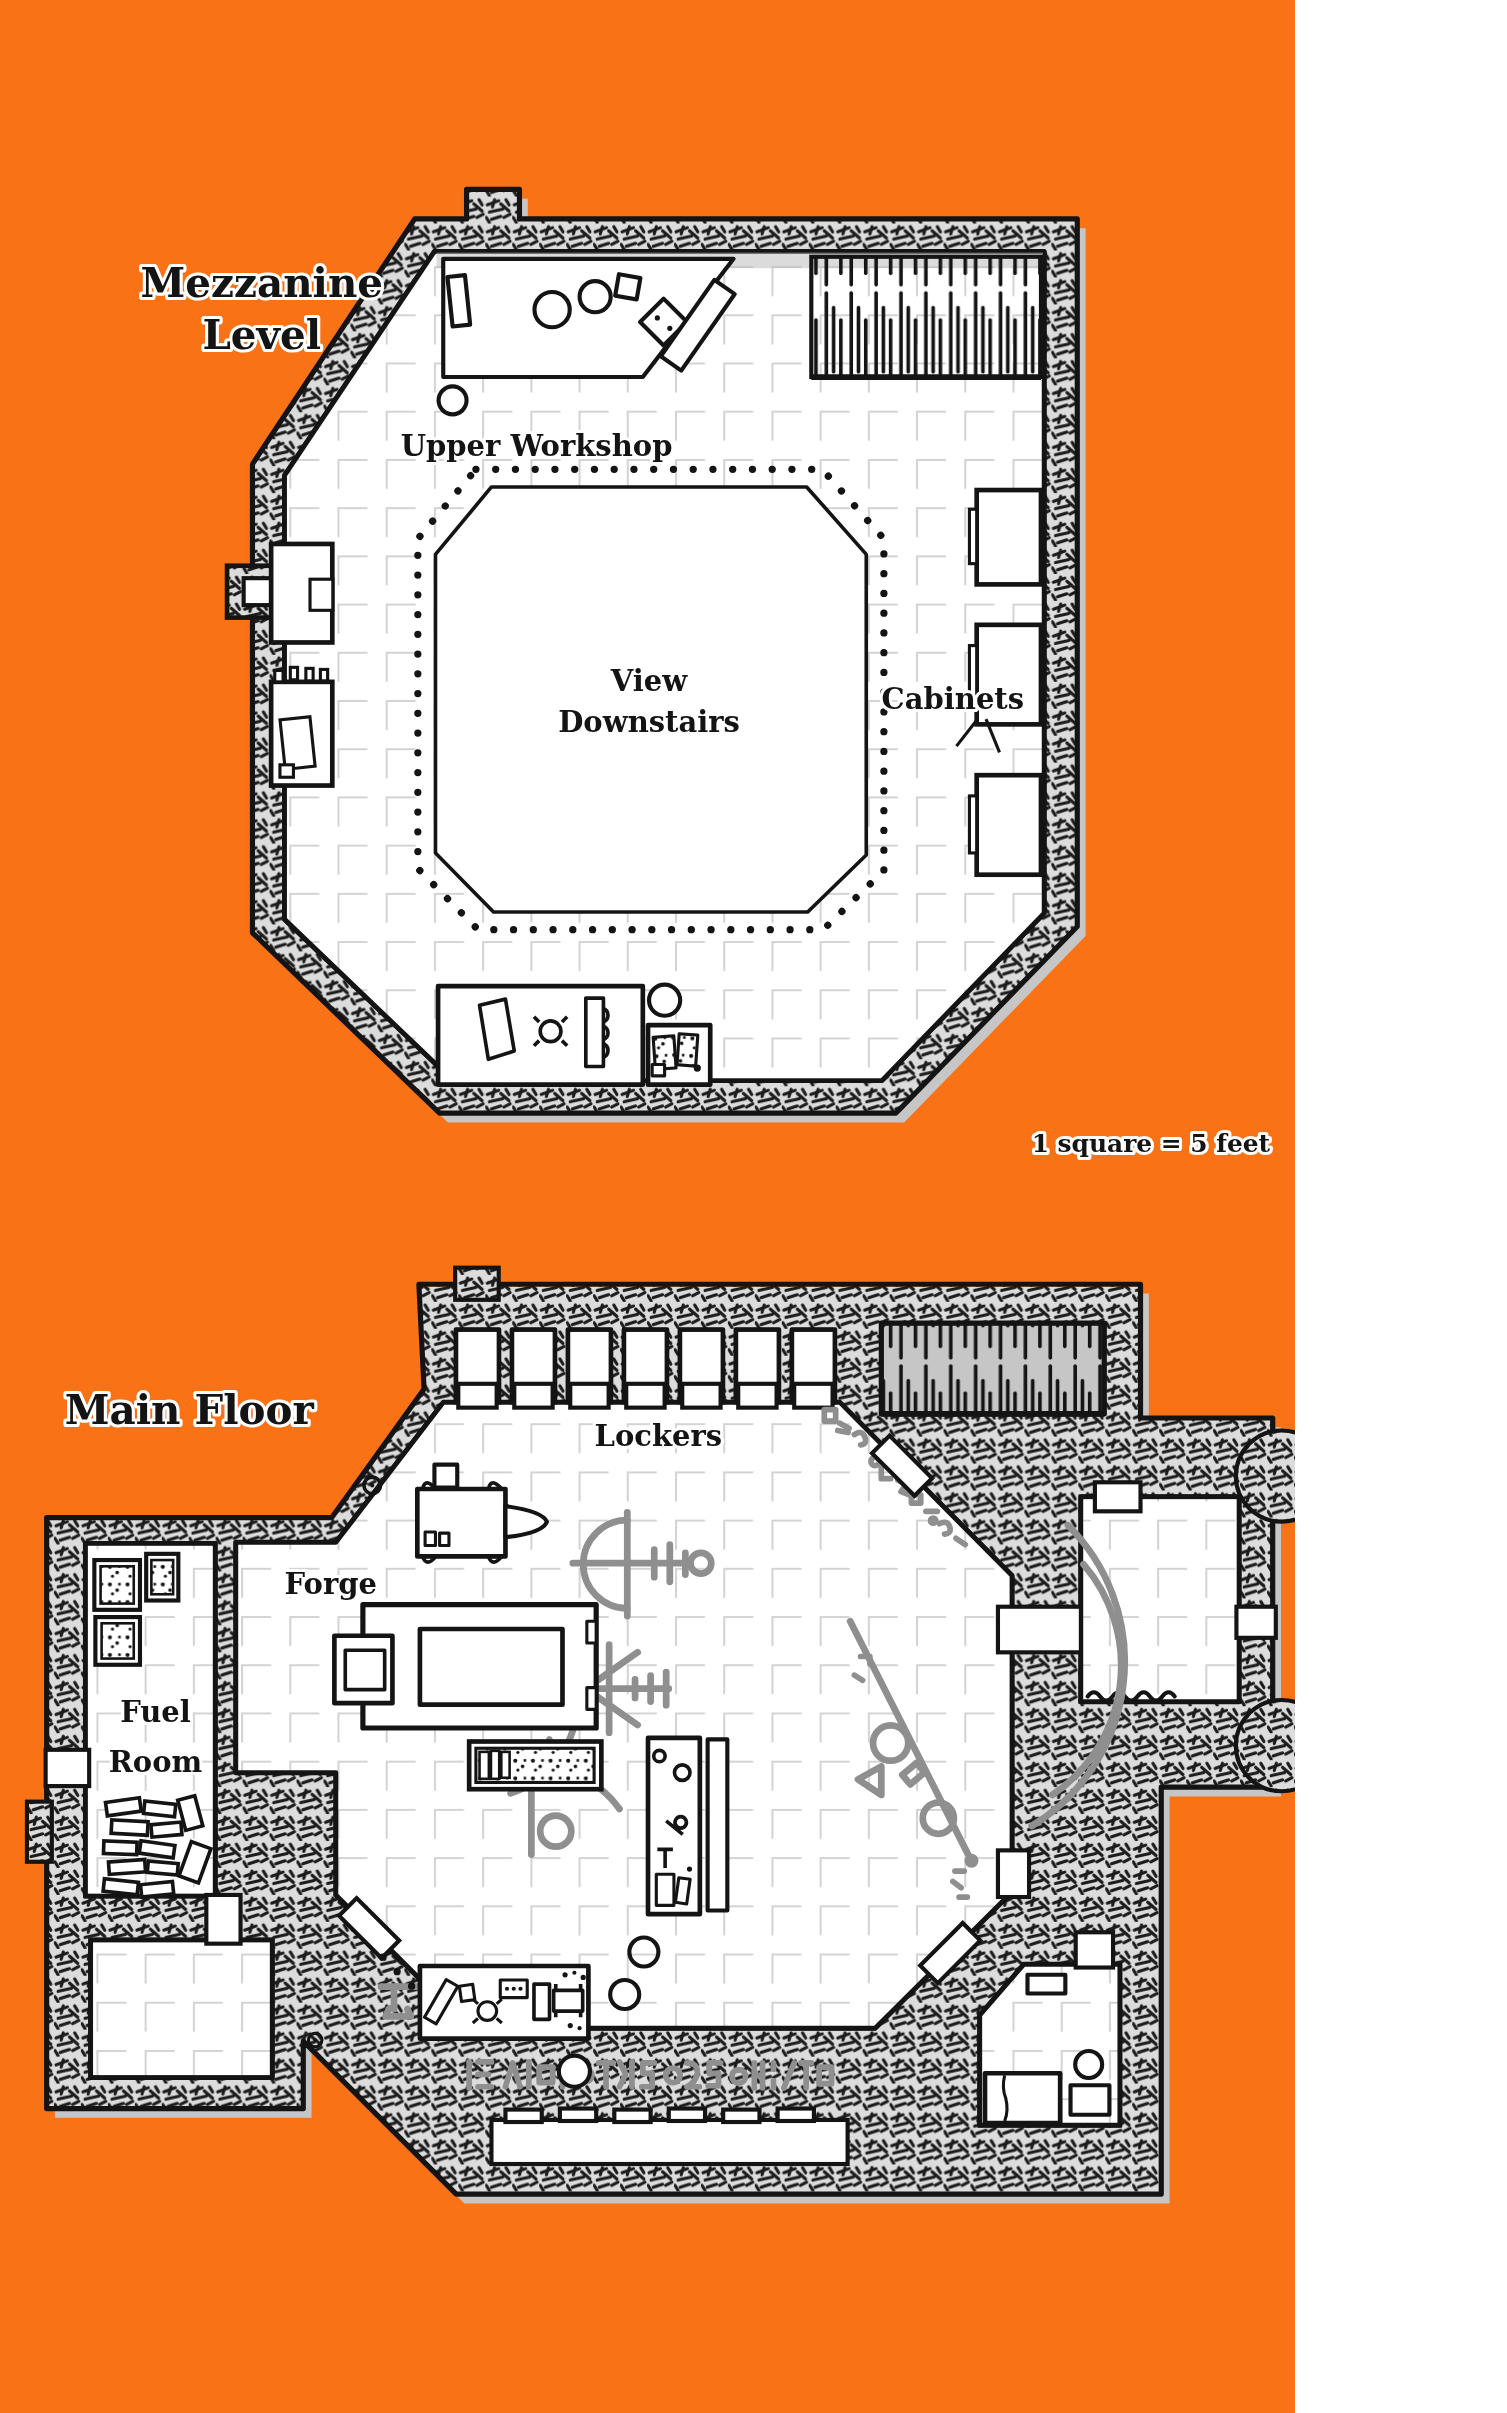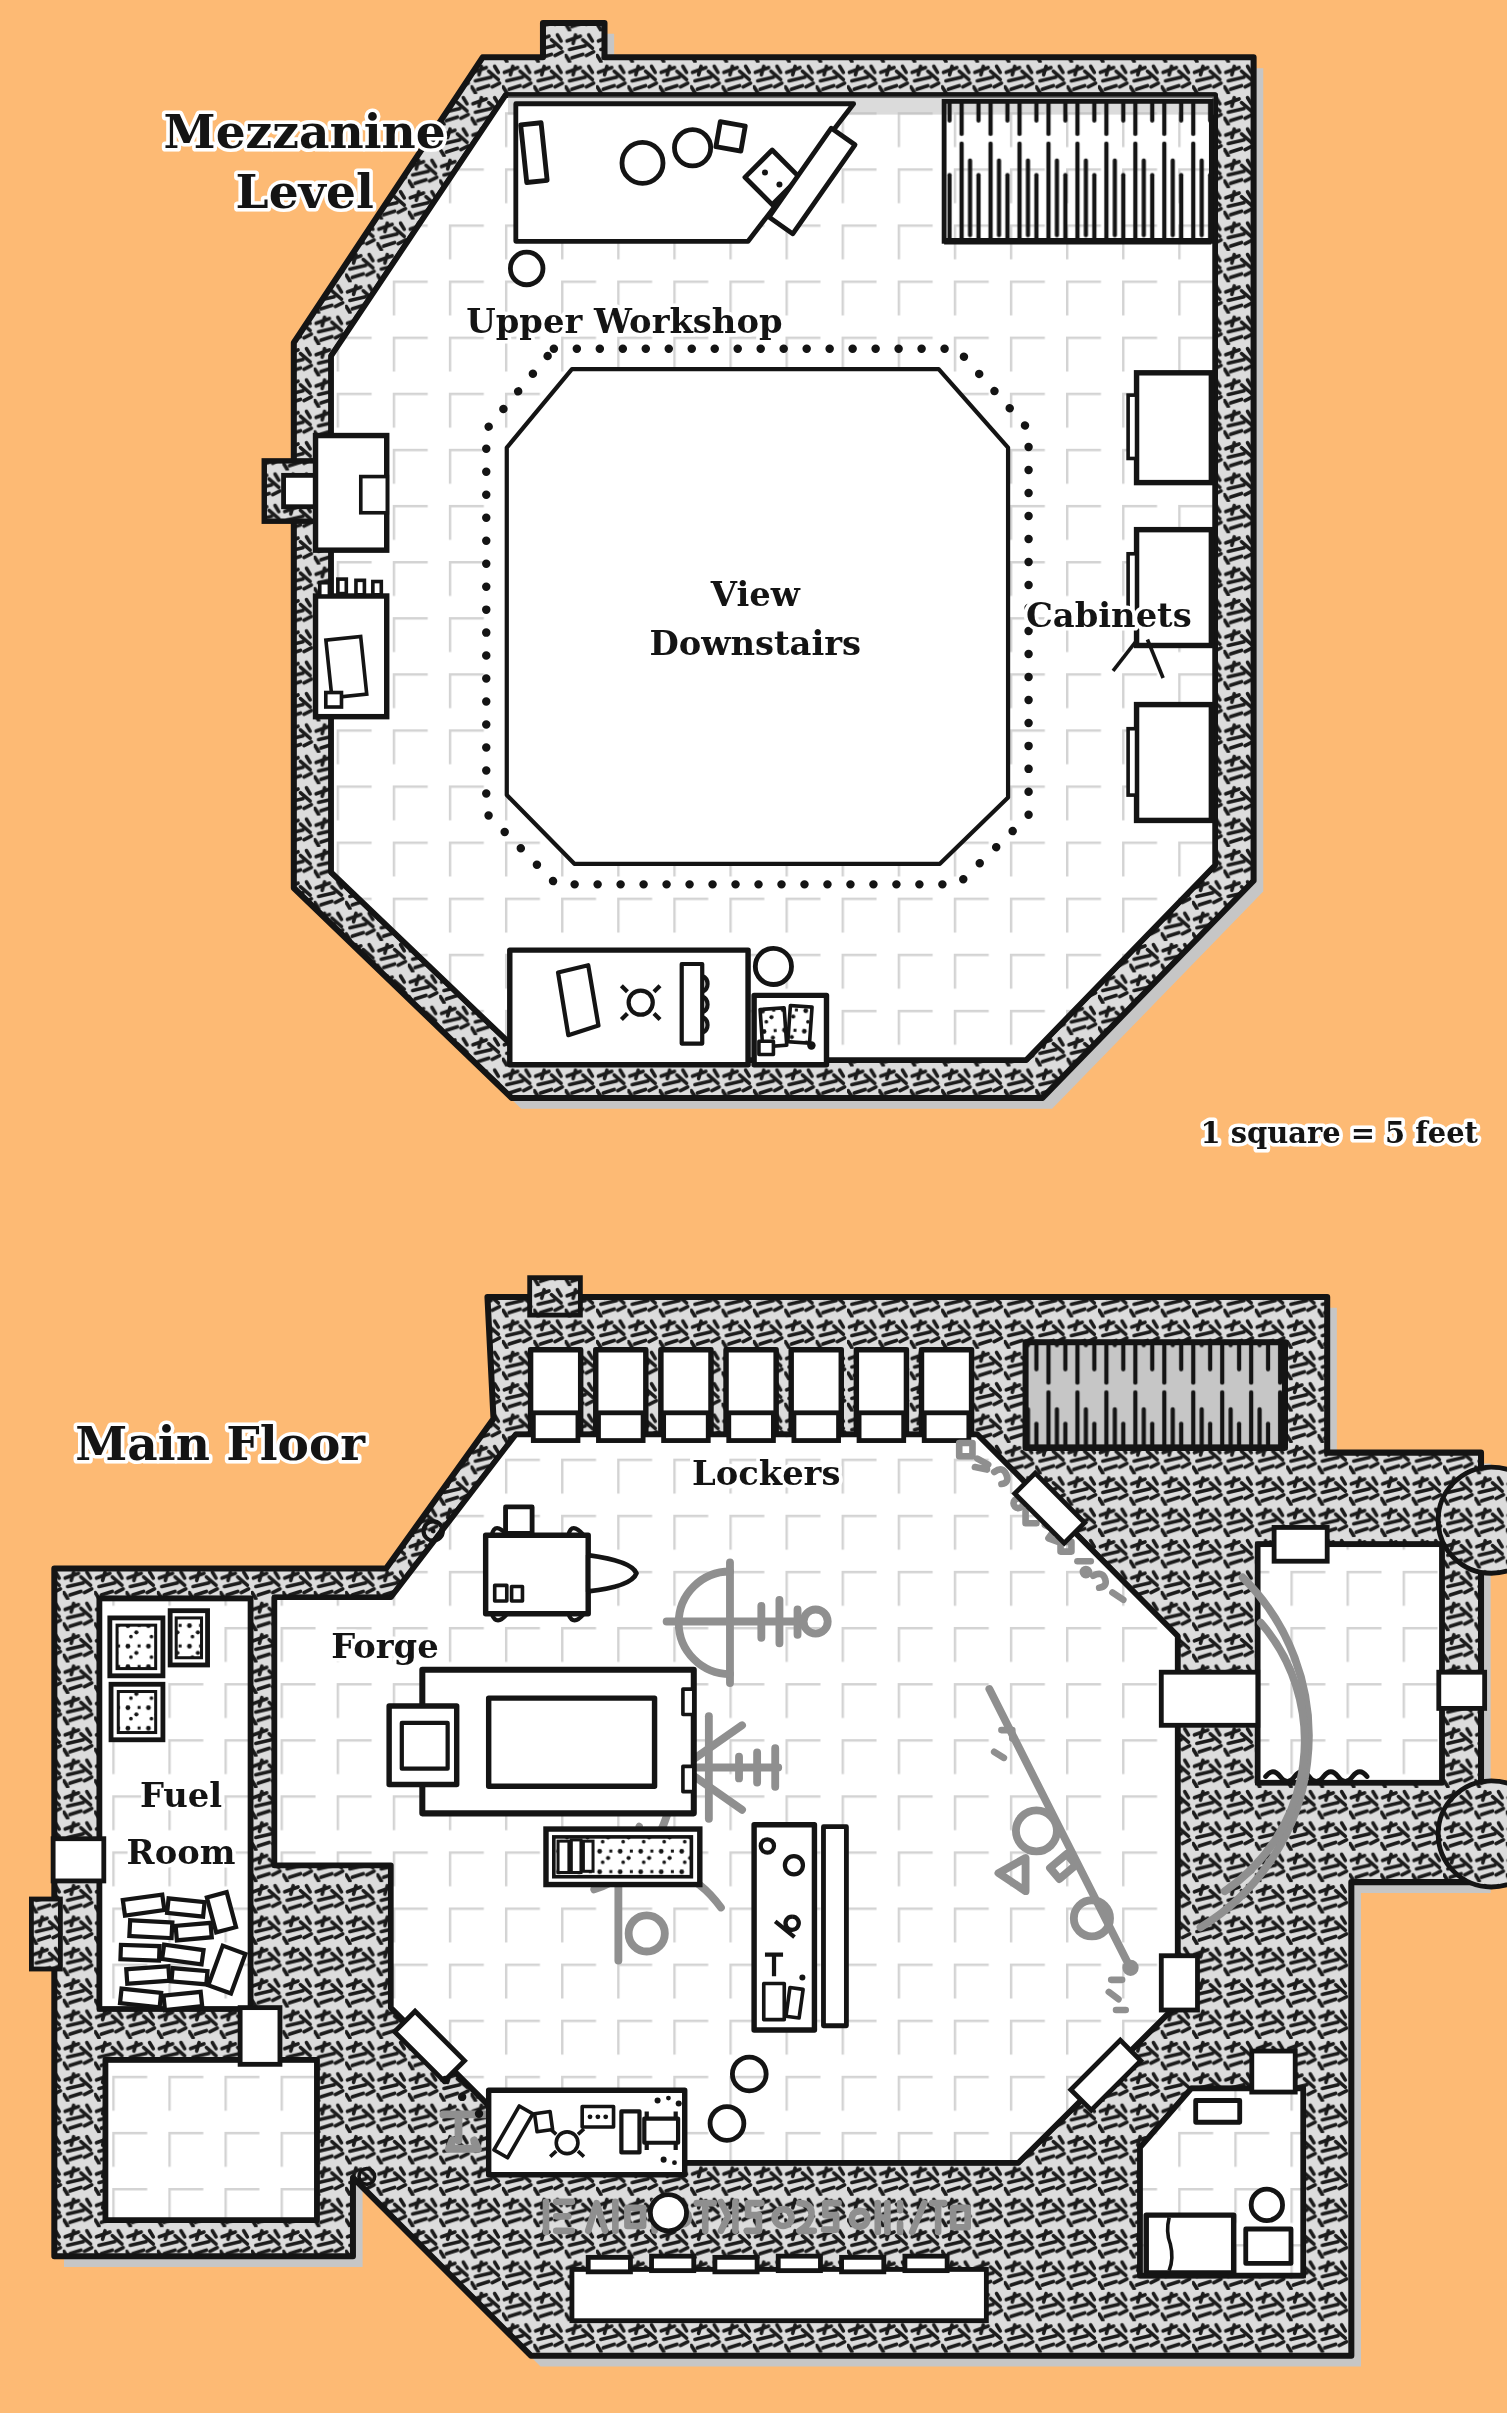--- a/index.html
+++ b/index.html
@@ -1,16 +1,16 @@
 <!DOCTYPE html>
 <html style="font-size:9.7px"><head>
 <meta charset="utf-8">
 <style>
   html,body{margin:0;padding:0;background:#ffffff;}
-  #stage{position:relative;width:1507px;height:2413px;background:#fdba74;overflow:hidden;}
+  #stage{position:relative;width:1295px;height:2413px;background:#f97316;overflow:hidden;}
   svg{display:block;width:100%;height:100%;}
   text{font-family:"DejaVu Serif","Liberation Serif",serif;font-weight:700;fill:#141414;
        paint-order:stroke;stroke:#ffffff;stroke-width:12px;stroke-linejoin:round;}
   .title{font-size:78px;}
   .room{font-size:56px;}
   .small{font-size:48px;}
 </style>
 </head>
 <body>
 

